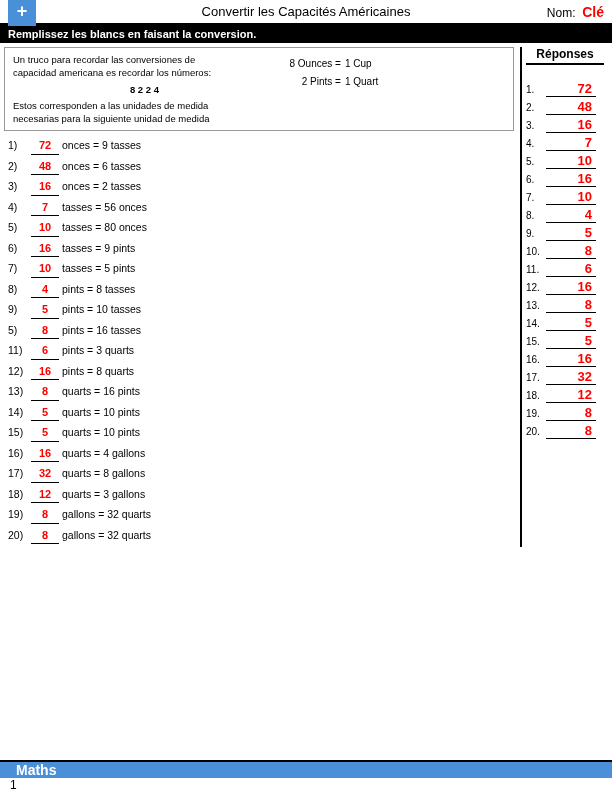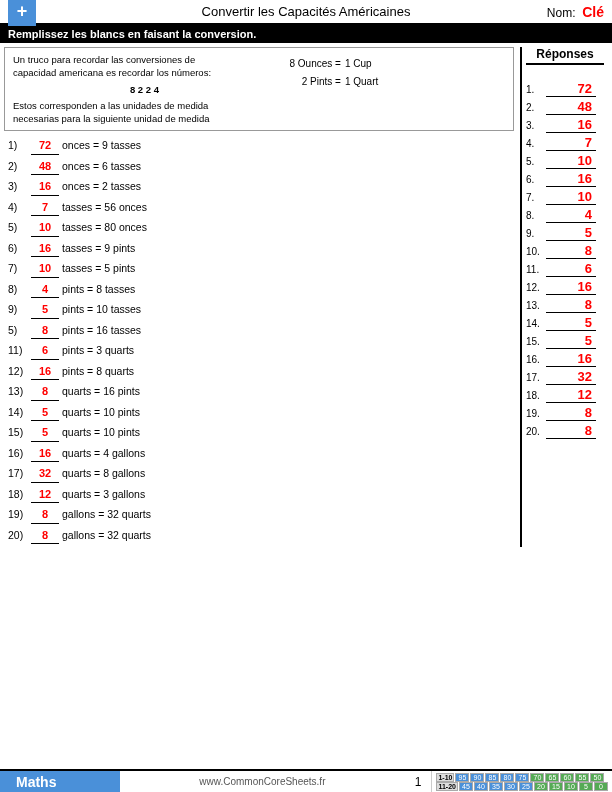--- a/index.html
+++ b/index.html
@@ -159,24 +159,25 @@
       text-align: right;
       padding-right: 4px;
     }
 
     
     .footer {
       position: absolute;
       bottom: 0;
       left: 0;
       right: 0;
-      height: 23px;
+      height: 32px;
       border-top: 2px solid black;
       display: flex;
       align-items: stretch;
+      flex-direction: column;
     }
     .footer-maths {
       background: #4a90d9;
       color: white;
       font-weight: bold;
       font-size: 14px;
       padding: 0 16px;
       display: flex;
       align-items: center;
       min-width: 120px;
@@ -454,21 +455,20 @@
     <span class="reponse-num">20.</span>
     <span class="reponse-val">8</span>
   </div>
       </div>
   </div>
 
 </div>
 
 <div class="footer">
   <div class="footer-maths">Maths</div>
-  <div class="footer-url">www.CommonCoreSheets.fr</div>
   <div class="footer-page">1</div>
   <div class="footer-scoring">
     <div class="scoring-row" id="scoring-row-1">
         <span class="score-cell header-cell">1-10</span>
         <span class="score-cell blue">95</span>
         <span class="score-cell blue">90</span>
         <span class="score-cell blue">85</span>
         <span class="score-cell blue">80</span>
         <span class="score-cell blue">75</span>
         <span class="score-cell green">70</span>

